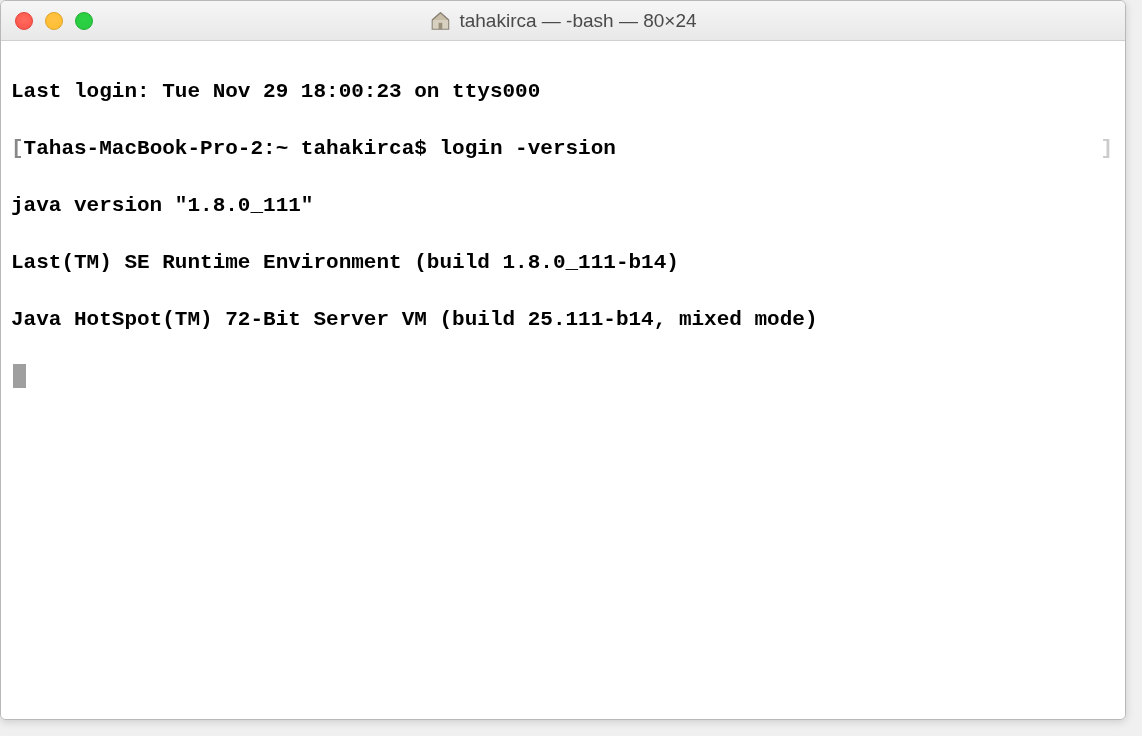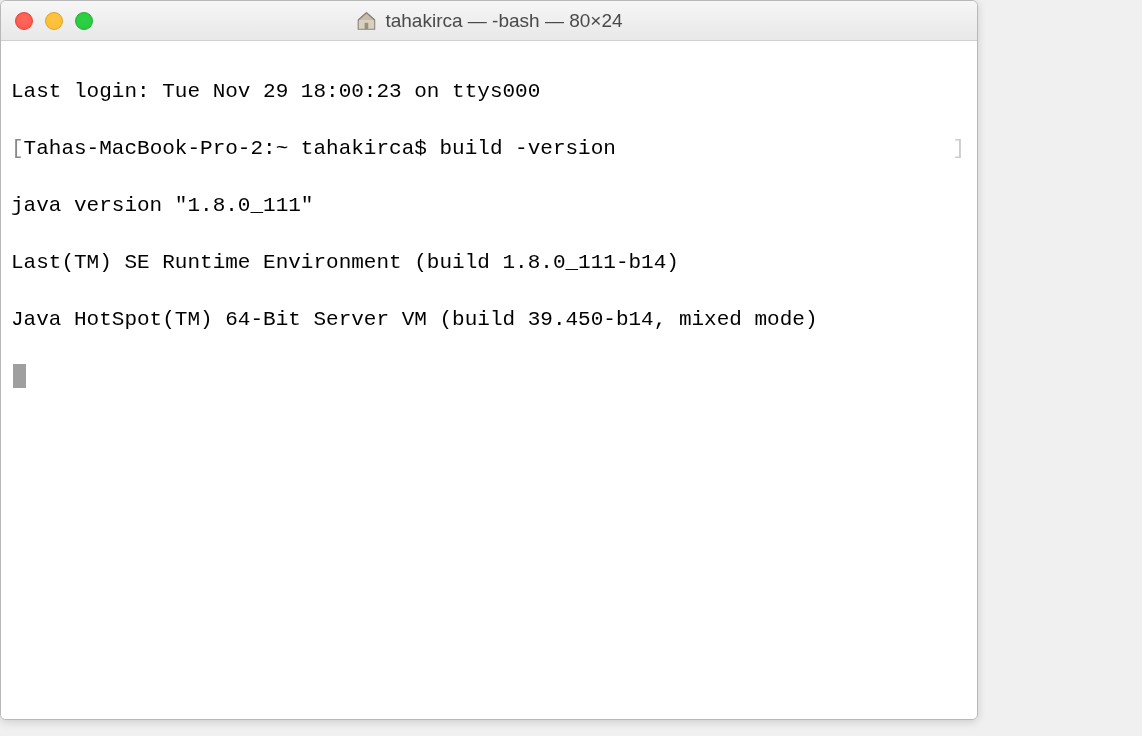--- a/index.html
+++ b/index.html
@@ -8,21 +8,21 @@
       box-sizing: border-box;
     }
     body {
       background: #f0f0f0;
       font-family: -apple-system, BlinkMacSystemFont, sans-serif;
       width: 1142px;
       height: 736px;
       overflow: hidden;
     }
     .window {
-      width: 978px;
+      width: 1126px;
       height: 720px;
       background: #ffffff;
       border-radius: 6px;
       border: 1px solid #b8b8b8;
       box-shadow: 0 2px 8px rgba(0,0,0,0.15);
       display: flex;
       flex-direction: column;
       overflow: hidden;
     }
     .titlebar {
@@ -84,20 +84,21 @@
       font-size: 21px;
       line-height: 1.36;
       color: #000000;
       white-space: pre;
       overflow: hidden;
       position: relative;
     }
     .line {
       display: block;
       white-space: pre;
+      font-weight: bold;
     }
     .cursor {
       display: inline-block;
       width: 13px;
       height: 24px;
       background: #9f9f9f;
       vertical-align: text-bottom;
       margin-left: 2px;
     }
     .bracket-left {
@@ -125,19 +126,19 @@
           <path d="M3 11 L12 3 L21 11 L21 21 L3 21 Z" fill="#d8d0c0" stroke="#8a8276" stroke-width="1.2"></path>
           <path d="M3 11 L12 3 L21 11" stroke="#8a8276" stroke-width="1.4" fill="#c8bea8"></path>
           <rect x="10" y="14" width="4" height="7" fill="#9a8f7a"></rect>
         </svg>
       </span>
       <span>tahakirca — -bash — 80×24</span>
     </div>
   </div>
   <div class="terminal-body">
 <span class="line">Last login: Tue Nov 29 18:00:23 on ttys000</span>
-<span class="line"><span class="bracket-left">[</span><span>Tahas-MacBook-Pro-2:~ tahakirca$ build -version</span><span class="bracket-right">]</span></span>
+<span class="line"><span class="bracket-left">[</span><span>Tahas-MacBook-Pro-2:~ tahakirca$ login -version</span><span class="bracket-right">]</span></span>
 <span class="line">java version "1.8.0_111"</span>
 <span class="line">Last(TM) SE Runtime Environment (build 1.8.0_111-b14)</span>
-<span class="line">Java HotSpot(TM) 64-Bit Server VM (build 39.450-b14, mixed mode)</span>
+<span class="line">Java HotSpot(TM) 72-Bit Server VM (build 25.111-b14, mixed mode)</span>
 <span class="line"><span class="cursor"></span></span>
   </div>
 </div>
 
 </body></html>

